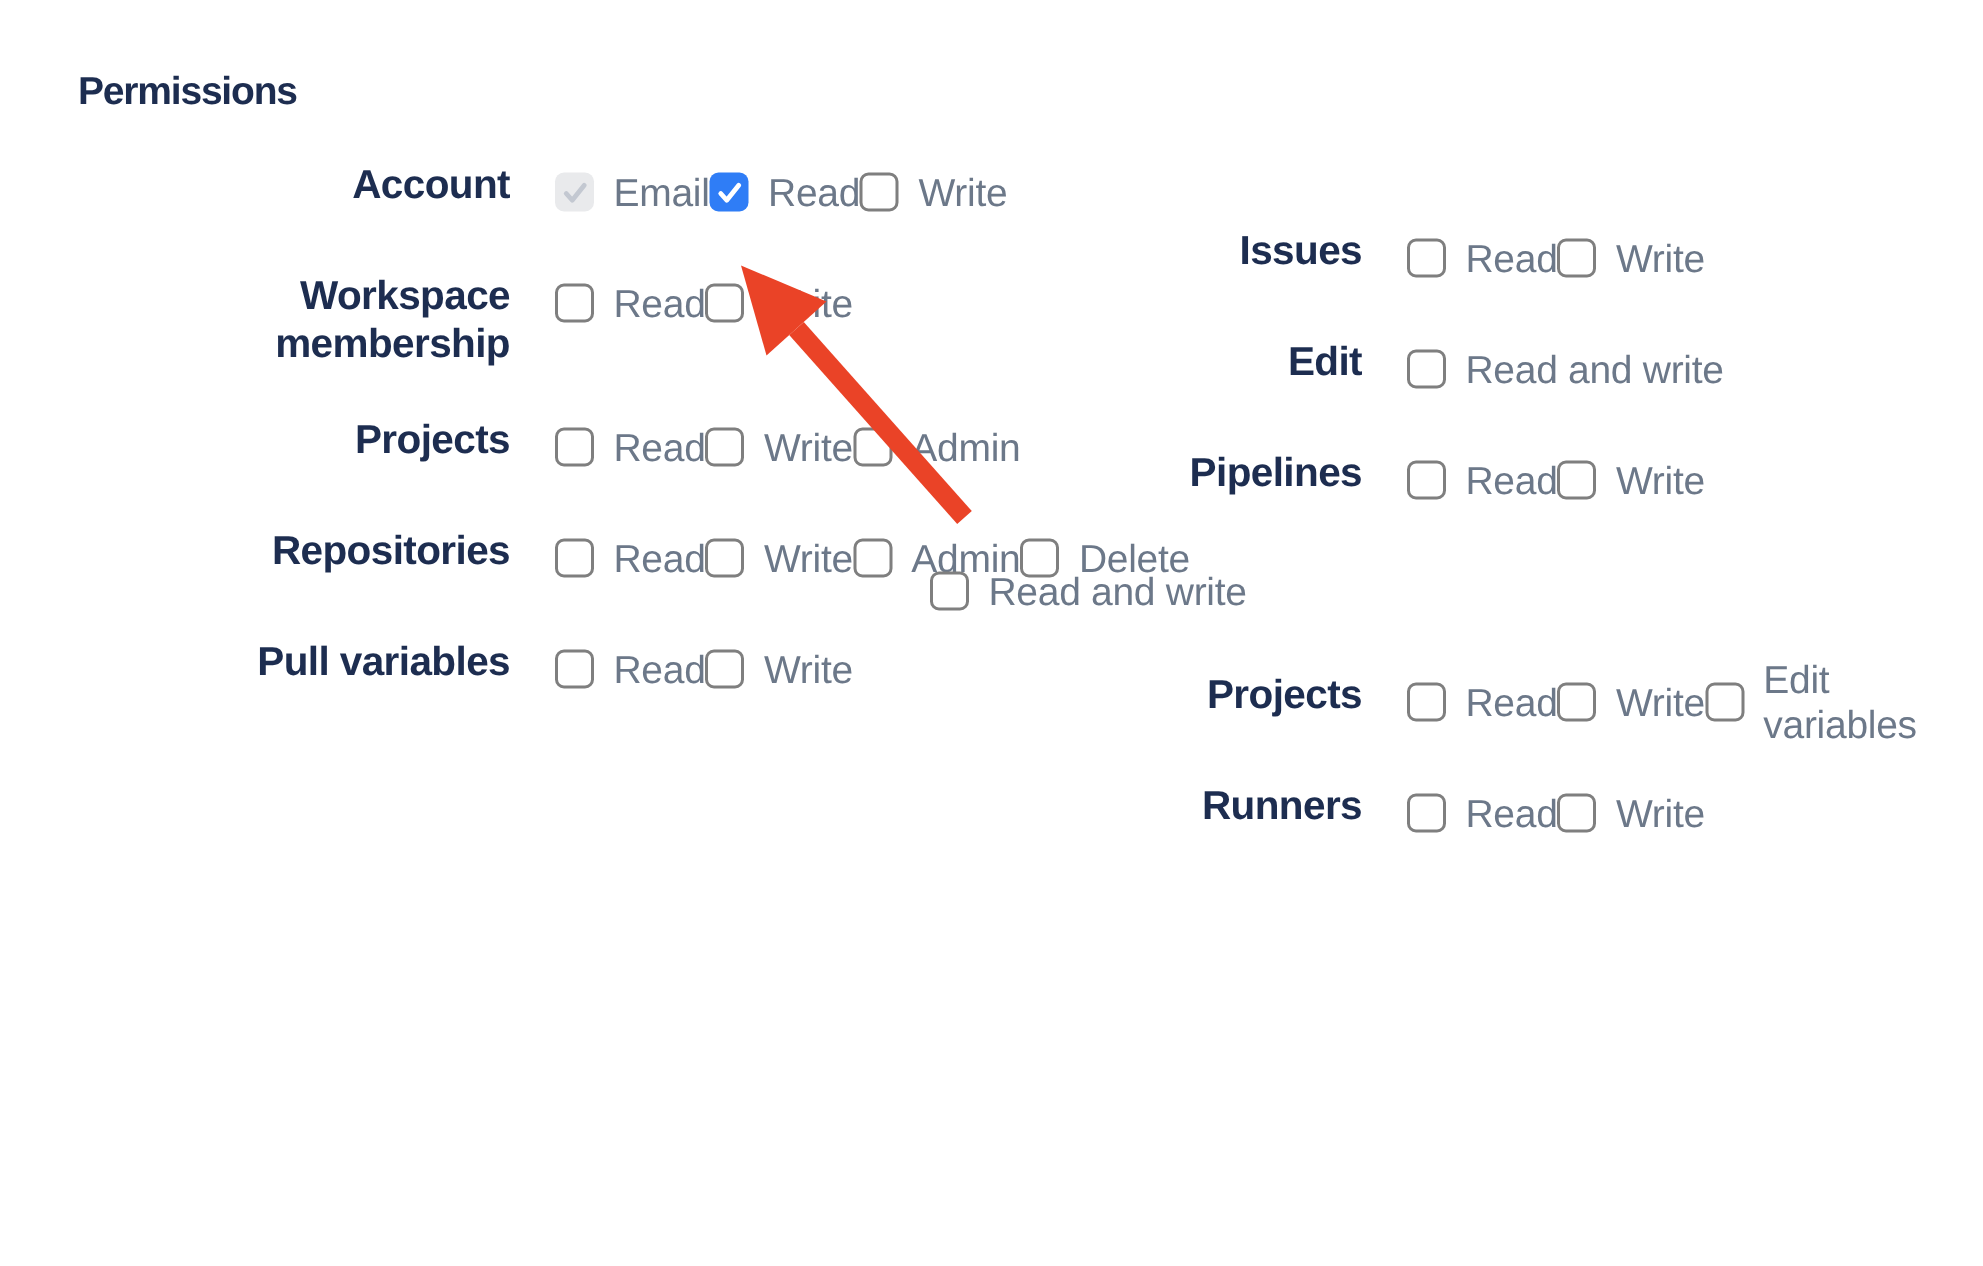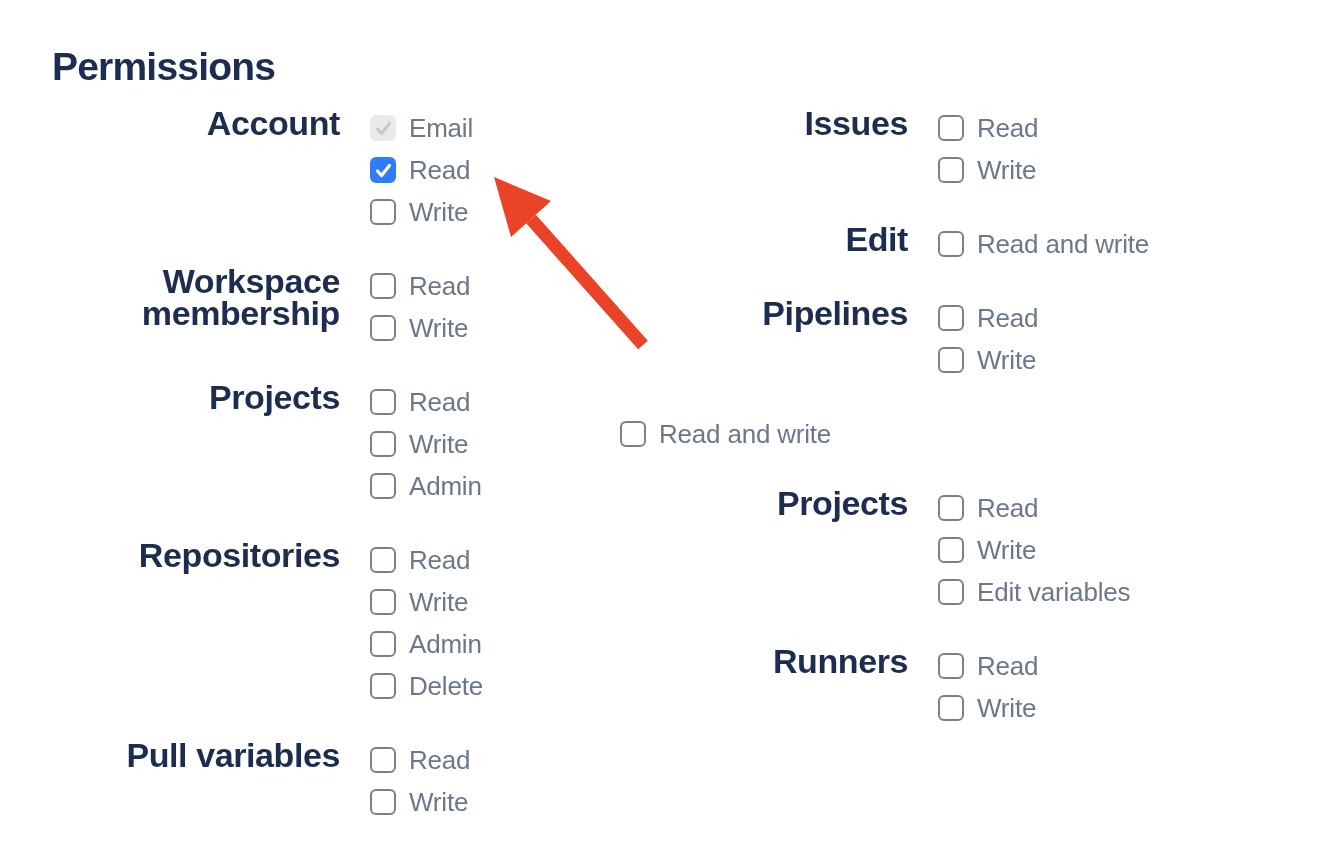--- a/index.html
+++ b/index.html
@@ -6,35 +6,35 @@
   body {
     width:1322px; height:844px;
     background:#ffffff;
     font-family:"Liberation Sans", sans-serif;
     position:relative;
     overflow:hidden;
     -webkit-font-smoothing:antialiased;
   }
   .heading {
     position:absolute; left:52px; top:45px; margin:0;
-    font-size:39px; font-weight:700; letter-spacing:-0.8px;
+    font-size:26px; font-weight:700; letter-spacing:-0.8px;
     color:var(--c-group);
   }
   .col { position:absolute; top:107px; display:flex; flex-direction:column; }
   .col-left  { left:52px;  }
-  .col-right { left:620px; }
+  .col-right { left:620px;margin-top:44px; }
   .perm-group { display:flex; gap:30px; margin-bottom:32px; }
   .group-label {
     width:288px; flex:0 0 288px;
     text-align:right;
-    font-size:34px; font-weight:700; letter-spacing:-0.4px;
+    font-size:27px; font-weight:700; letter-spacing:-0.4px;
     line-height:32px;
     color:var(--c-group);
   }
-  .options { display:flex; flex-direction:column; }
+  .options { display:flex; flex-direction:row; }
   .option { display:flex; align-items:center; height:42px; gap:13px; cursor:pointer; }
   .option.disabled { cursor:default; }
   .cb {
     width:26px; height:26px; flex:0 0 26px;
     border-radius:6px; box-sizing:border-box;
     display:flex; align-items:center; justify-content:center;
   }
   .cb.unchecked { background:#ffffff; border:2px solid var(--c-border); }
   .cb.checked { background:var(--c-checked); }
   .cb.checked-disabled { background:var(--c-disabled-bg); }

